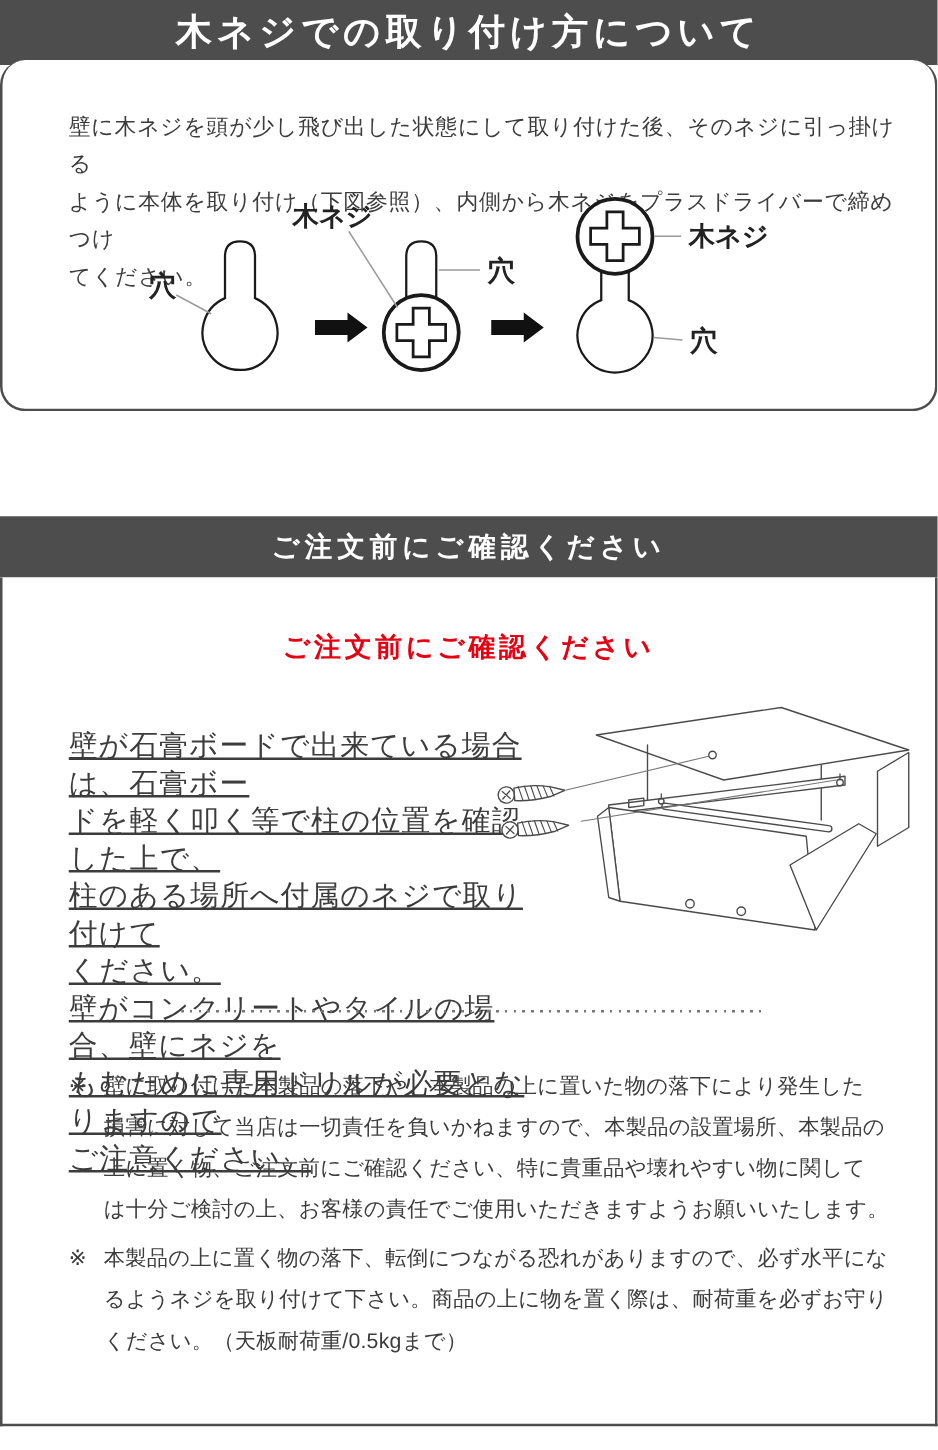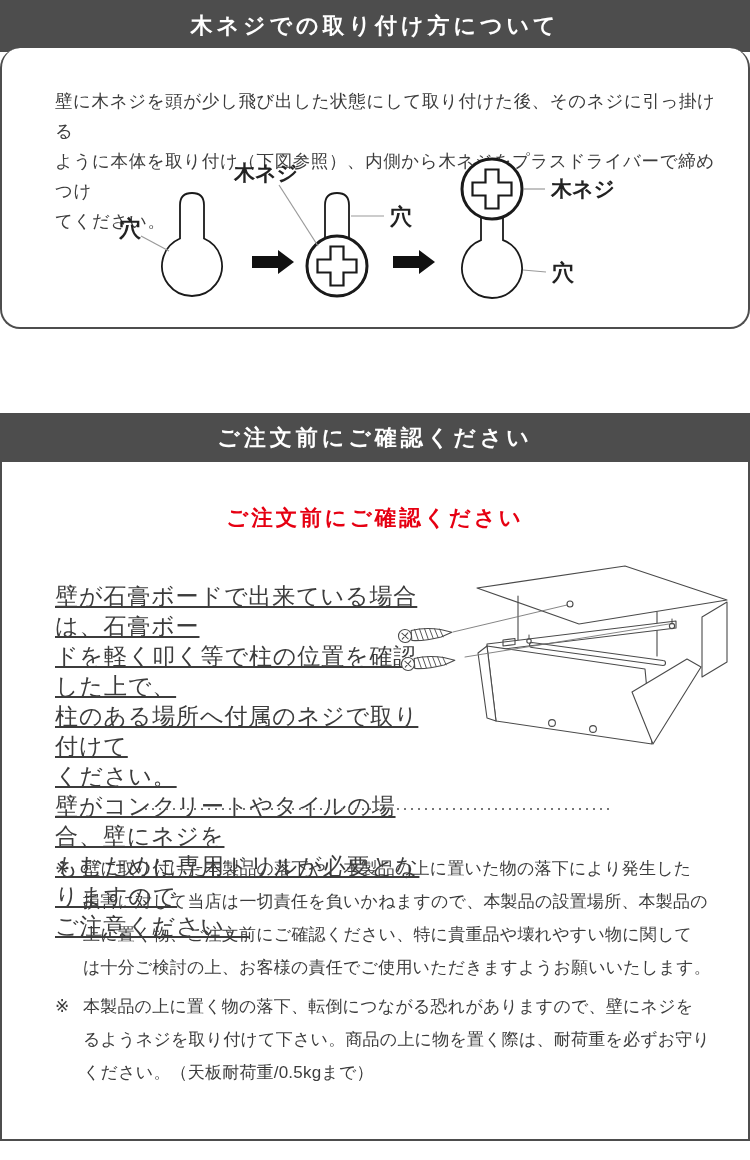--- a/index.html
+++ b/index.html
@@ -9,21 +9,21 @@
     color:#3c3c3c;overflow:hidden;
   }
   .section{position:absolute;left:0;width:750px;}
   #sec1{top:0;height:333px;}
   #sec2{top:413px;height:728px;}
   .bar{
     position:absolute;left:0;top:0;width:750px;background:#4d4d4d;color:#ffffff;
     display:flex;align-items:center;justify-content:center;
     font-weight:600;letter-spacing:4px;
   }
-  #sec1 .bar{height:52px;font-size:22px;}
+  #sec1 .bar{height:52px;font-size:29px;}
   #sec2 .bar{height:49px;font-size:22px;}
   .boxbody{
     position:absolute;left:0;background:#ffffff;
     border:2px solid #4d4d4d;border-top:none;
   }
   #sec1 .boxbody{top:48px;width:746px;height:279px;border-radius:20px;}
   #sec2 .boxbody{top:49px;width:746px;height:677px;}
   .para{
     position:absolute;white-space:pre-line;
     font-size:17.5px;line-height:30px;letter-spacing:0.6px;color:#3c3c3c;
@@ -157,18 +157,18 @@
     <div class="note" id="note1">
       <span class="mark">※</span>
       <span class="txt">壁に取り付けた本製品の落下や、本製品の上に置いた物の落下により発生した
 損害に対して当店は一切責任を負いかねますので、本製品の設置場所、本製品の
 上に置く物、ご注文前にご確認ください、特に貴重品や壊れやすい物に関して
 は十分ご検討の上、お客様の責任でご使用いただきますようお願いいたします。</span>
     </div>
 
     <div class="note" id="note2">
       <span class="mark">※</span>
-      <span class="txt">本製品の上に置く物の落下、転倒につながる恐れがありますので、壁にネジを
+      <span class="txt">本製品の上に置く物の落下、転倒につながる恐れがありますので、必ず水平にな
 るようネジを取り付けて下さい。商品の上に物を置く際は、耐荷重を必ずお守り
 ください。（天板耐荷重/0.5kgまで）</span>
     </div>
   </div>
 </section>
 
 </body></html>

